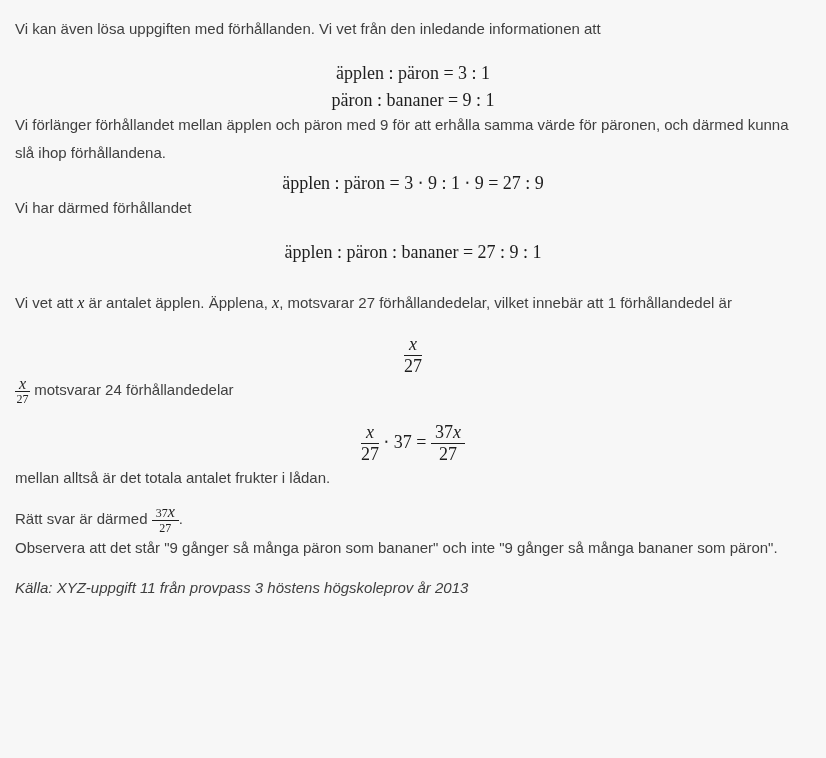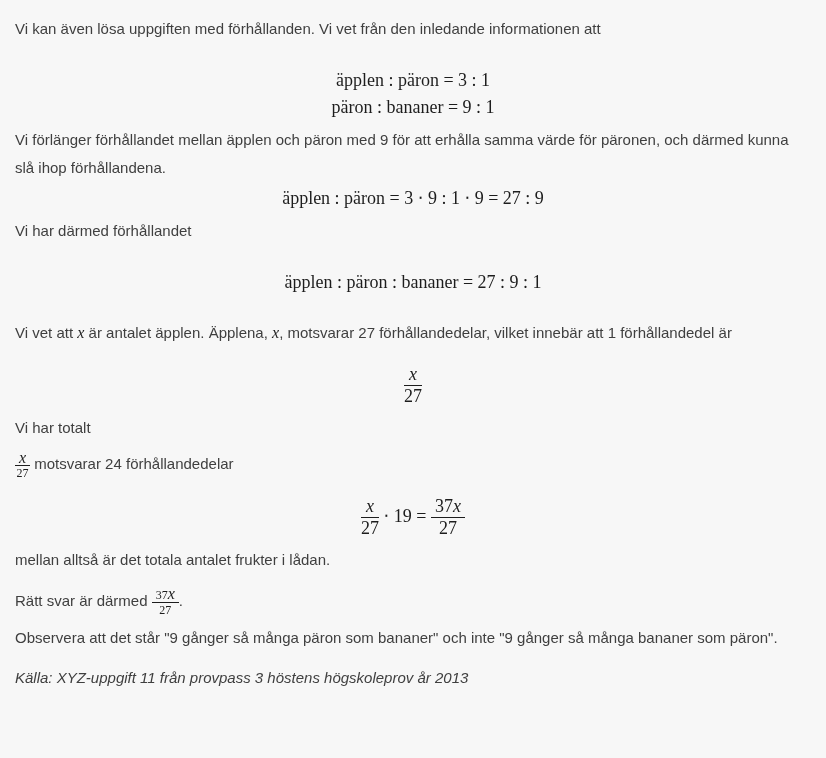--- a/index.html
+++ b/index.html
@@ -17,30 +17,30 @@
     padding: 2px 15px 0 15px;
     width: 826px;
   }
   p.body {
     font-size: 15px;
     line-height: 28px;
     margin-top: 15px;
   }
   p.mt-sm { margin-top: 26px; }
   p.mt-md { margin-top: 13px; }
-  p.mt-lg { margin-top: 8px; }
+  p.mt-lg { margin-top: 0; }
   .math {
     font-family: "Liberation Serif", serif;
     font-size: 18px;
     line-height: 22px;
     color: #1d1d1d;
     text-align: center;
     margin-top: 5px;
   }
-  .math.mt-lg { margin-top: 26px; }
+  .math.mt-lg { margin-top: 19px; }
   .math.block-frac { margin-top: 18px; line-height: 20px; }
   .mvar {
     font-family: "Liberation Serif", serif;
     font-style: italic;
     color: #1d1d1d;
   }
   p .mvar { font-size: 16px; }
   .frac {
     display: inline-block;
     text-align: center;
@@ -88,30 +88,29 @@
 
   <p class="body mt-sm"><span>Vi vet att </span><span class="mvar">x</span><span> är antalet äpplen. Äpplena, </span><span class="mvar">x</span><span>, motsvarar 27 förhållandedelar, vilket innebär att 1 förhållandedel är</span></p>
 
   <div class="math block-frac">
     <span class="frac">
       <span class="num mvar">x</span>
       <span class="den">27</span>
     </span>
   </div>
 
-  <p class="body mt-lg">Vi har totalt</p>
 
 
   <p class="body mt-lg"><span class="frac"><span class="num mvar">x</span><span class="den">27</span></span><span> motsvarar 24 förhållandedelar</span></p>
 
   <div class="math block-frac">
     <span class="frac">
       <span class="num mvar">x</span>
       <span class="den">27</span>
-    </span><span> ⋅ 19 = </span><span class="frac">
+    </span><span> ⋅ 37 = </span><span class="frac">
       <span class="num"><span>37</span><span class="mvar">x</span></span>
       <span class="den">27</span>
     </span>
   </div>
 
   <p class="body mt-lg">mellan alltså är det totala antalet frukter i lådan.</p>
 
   <p class="body mt-md"><span>Rätt svar är därmed </span><span class="frac"><span class="num"><span>37</span><span class="mvar">x</span></span><span class="den">27</span></span><span>.</span></p>
 
   <p class="body mt-lg">Observera att det står "9 gånger så många päron som bananer" och inte "9 gånger så många bananer som päron".</p>

